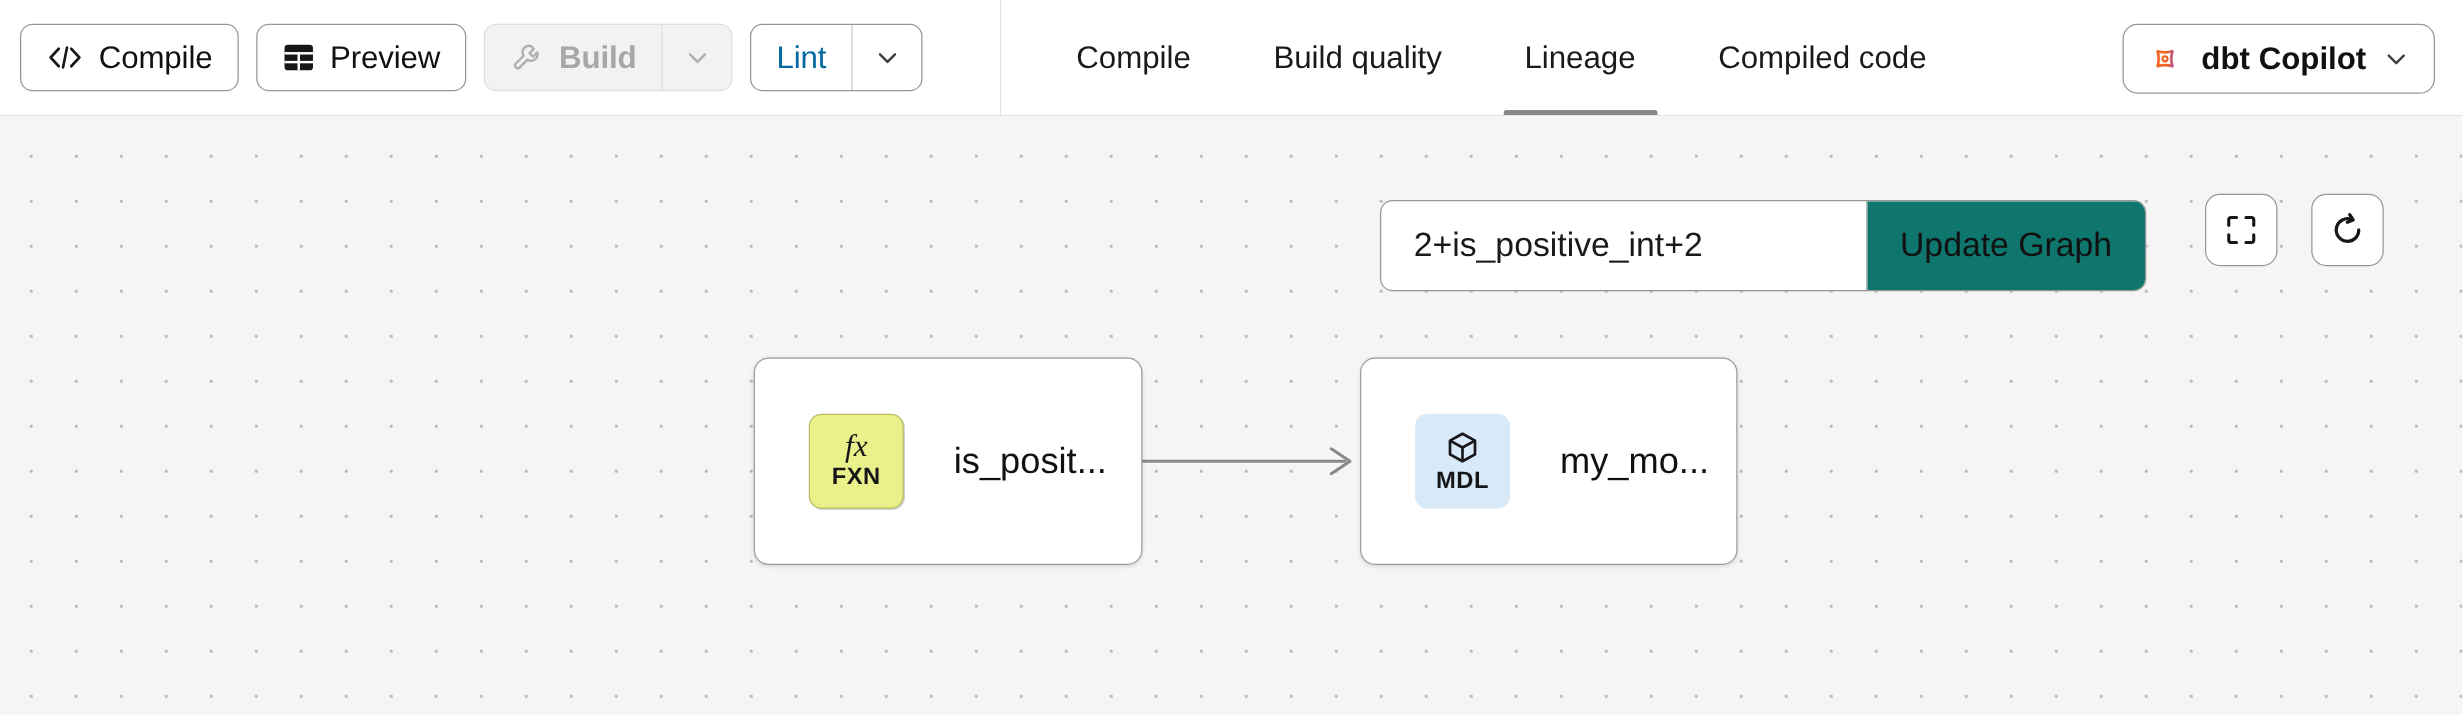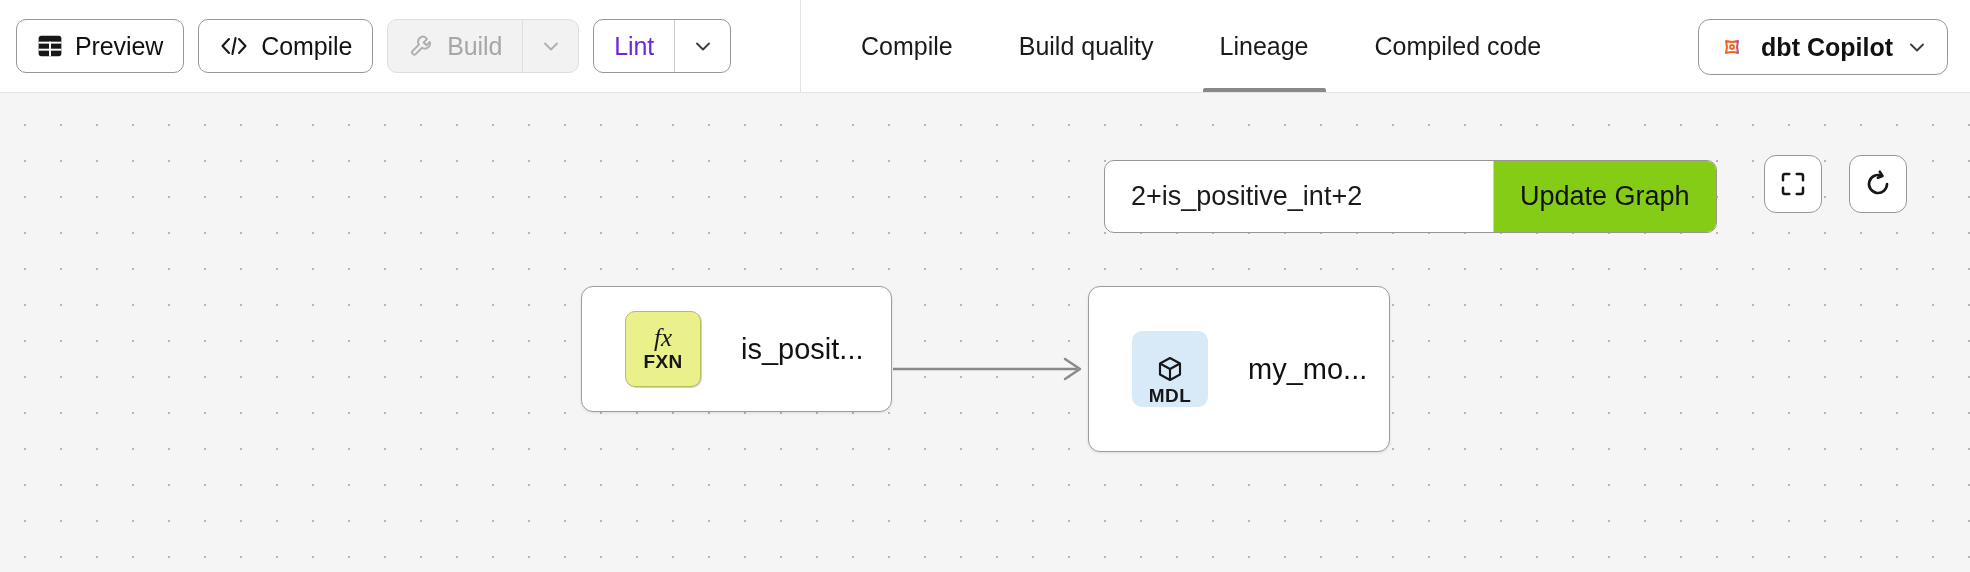--- a/index.html
+++ b/index.html
@@ -72,40 +72,40 @@
     border-radius: 10px;
     overflow: hidden;
     background: #ffffff;
   }
   .split > .split-main {
     display: flex;
     align-items: center;
     gap: 12px;
     padding: 0 20px;
     font-size: 25px;
-    color: #6d28d9;
+    color: #0369a1;
     cursor: pointer;
     background: transparent;
     white-space: nowrap;
   }
   .split > .split-caret {
     width: 56px;
     display: flex;
     align-items: center;
     justify-content: center;
     border-left: 1px solid #cdcaca;
     cursor: pointer;
   }
 
   
   .split.disabled {
     border-color: #dedede;
     background: #f2f2f2;
   }
-  .split.disabled > .split-main { color: #a8a6a6; cursor: default; }
+  .split.disabled > .split-main { color: #a8a6a6; cursor: default; font-weight: bold; }
   .split.disabled > .split-caret { border-left-color: #dedede; cursor: default; }
 
   .caret {
     width: 20px; height: 20px;
     display: block;
   }
 
   
   .icon-table { width: 26px; height: 26px; display:block; }
   .icon-code  { width: 30px; height: 22px; display:block; }
@@ -203,21 +203,21 @@
   .graph-search-input::placeholder { color: #9b9b9b; }
   .graph-update-btn {
     display: flex;
     align-items: center;
     padding: 0 26px;
     border-left: 1px solid #cfcccc;
     font-size: 27px;
     color: #111111;
     cursor: pointer;
     white-space: nowrap;
-    background: #84cc16;
+    background: #0f766e;
   }
 
   
   .icon-btn {
     position: absolute;
     width: 58px; height: 58px;
     border: 1px solid #9a9694;
     border-radius: 12px;
     background: #ffffff;
     display: flex;
@@ -233,42 +233,41 @@
   .node {
     position: absolute;
     background: #ffffff;
     border: 1.5px solid #a09c9a;
     border-radius: 12px;
     box-shadow: 0 1px 3px rgba(0,0,0,0.10);
     display: flex;
     align-items: center;
     cursor: pointer;
   }
-  #node-0 { left: 581px; top: 193px; width: 311px; height: 126px; }
+  #node-0 { left: 603px; top: 193px; width: 311px; height: 166px; }
   #node-1 { left: 1088px; top: 193px; width: 302px; height: 166px; }
 
   .node-badge {
     width: 76px; height: 76px;
     margin-left: 43px;
     border-radius: 10px;
     display: flex;
     flex-direction: column;
     align-items: center;
     justify-content: center;
     gap: 1px;
     flex: 0 0 auto;
   }
   .node-badge.fxn {
     background: #eaf08a;
     border: 1.5px solid #b9bd62;
     box-shadow: 1px 1px 0 rgba(0,0,0,0.18);
   }
   .node-badge.mdl {
     background: #d8e9f8;
-    justify-content: flex-end;
   }
   .badge-glyph {
     font-size: 25px;
     line-height: 1;
     color: #17171a;
     font-family: "Liberation Serif", serif;
     font-style: italic;
   }
   .badge-cube { width: 30px; height: 30px; display:block; }
   .badge-text {
@@ -296,42 +295,42 @@
   }
 </style>
 </head>
 <body>
 
 <div id="app">
 
   <div class="toolbar">
 
     <div class="toolbar-left">
+
+      <div class="btn" id="btn-compile">
+        <span class="icon">
+          <svg class="icon-code" viewBox="0 0 30 22" aria-hidden="true">
+            <path d="M10 4 L3.5 11 L10 18" fill="none" stroke="#17171a" stroke-width="2.1" stroke-linecap="round" stroke-linejoin="round"></path>
+            <path d="M20 4 L26.5 11 L20 18" fill="none" stroke="#17171a" stroke-width="2.1" stroke-linecap="round" stroke-linejoin="round"></path>
+            <path d="M16.6 3 L13.4 19" fill="none" stroke="#17171a" stroke-width="2.1" stroke-linecap="round"></path>
+          </svg>
+        </span>
+        <span class="btn-label">Compile</span>
+      </div>
 
       <div class="btn" id="btn-preview">
         <span class="icon">
           <svg class="icon-table" viewBox="0 0 24 24" aria-hidden="true">
             <rect x="1.5" y="2.5" width="21" height="19" rx="2.5" fill="#17171a"></rect>
             <rect x="1.5" y="8" width="21" height="1.8" fill="#ffffff"></rect>
             <rect x="1.5" y="14.5" width="21" height="1.8" fill="#ffffff"></rect>
             <rect x="11.1" y="8" width="1.8" height="13.5" fill="#ffffff"></rect>
           </svg>
         </span>
         <span class="btn-label">Preview</span>
-      </div>
-
-      <div class="btn" id="btn-compile">
-        <span class="icon">
-          <svg class="icon-code" viewBox="0 0 30 22" aria-hidden="true">
-            <path d="M10 4 L3.5 11 L10 18" fill="none" stroke="#17171a" stroke-width="2.1" stroke-linecap="round" stroke-linejoin="round"></path>
-            <path d="M20 4 L26.5 11 L20 18" fill="none" stroke="#17171a" stroke-width="2.1" stroke-linecap="round" stroke-linejoin="round"></path>
-            <path d="M16.6 3 L13.4 19" fill="none" stroke="#17171a" stroke-width="2.1" stroke-linecap="round"></path>
-          </svg>
-        </span>
-        <span class="btn-label">Compile</span>
       </div>
 
       <div class="split disabled" id="btn-build">
         <div class="split-main">
           <span class="icon">
             <svg class="icon-wrench" viewBox="0 0 24 24" aria-hidden="true">
               <path d="M14.9 3.4a4.6 4.6 0 0 0-5.2 6.9L4 16a2 2 0 0 0 2.8 2.8l5.7-5.7a4.6 4.6 0 0 0 6.9-5.2l-3 3-2.5-2.5 3-3z" fill="none" stroke="#b0aeae" stroke-width="1.7" stroke-linejoin="round" stroke-linecap="round"></path>
             </svg>
           </span>
           <span class="btn-label">Build</span>

